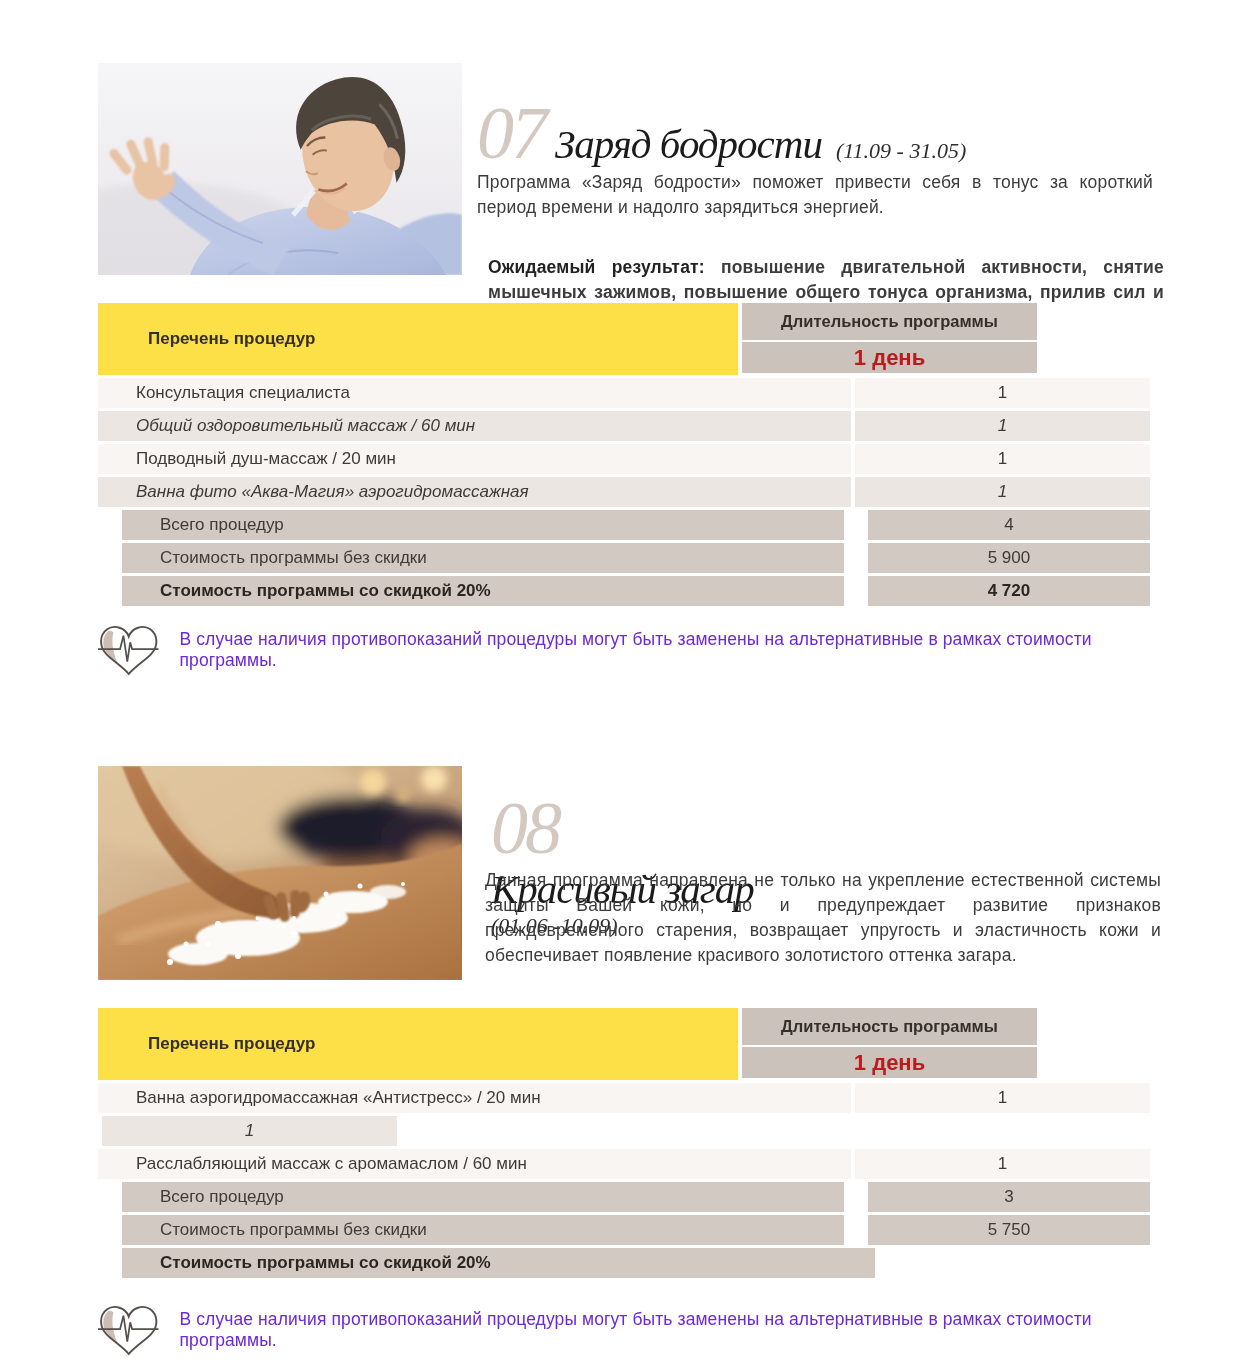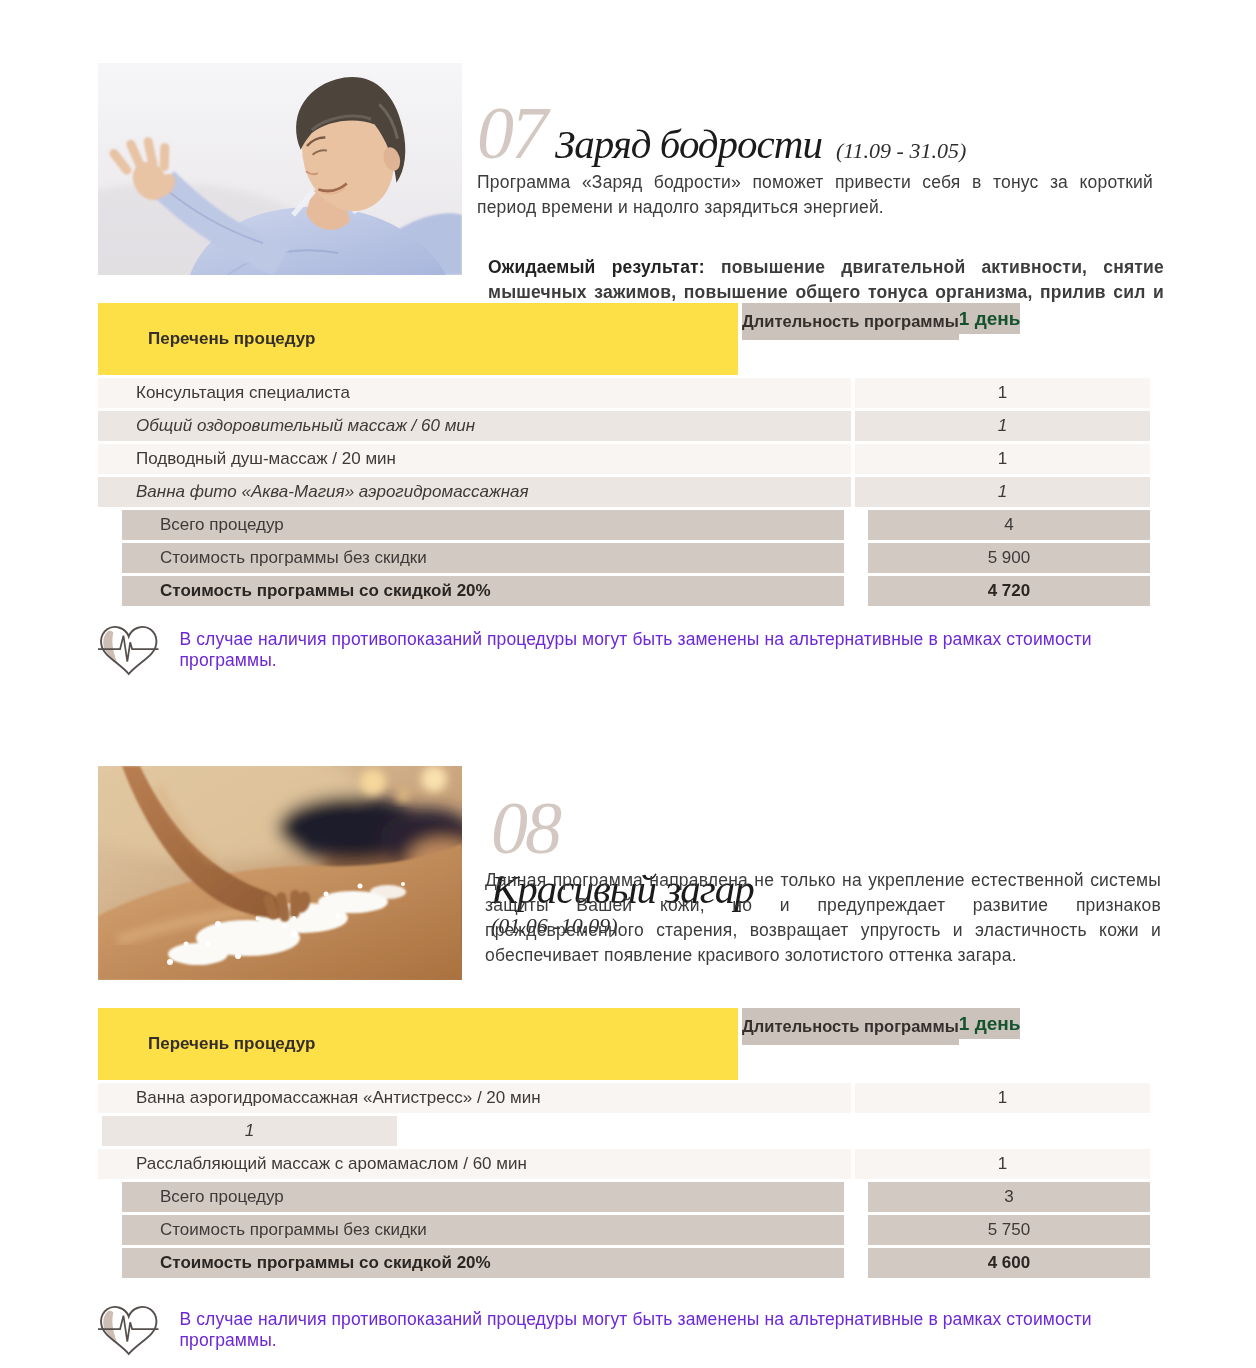--- a/index.html
+++ b/index.html
@@ -30,28 +30,28 @@
     font-size:17.5px;line-height:25px;text-align:justify;color:#3c3c3c;letter-spacing:.2px;
   }
   .para b{color:#222;}
   
   .ptable{width:1052px;}
   .thead{display:flex;height:72px;}
   .hc1{
     width:640px;background:#fde047;display:flex;align-items:center;
     padding-left:50px;box-sizing:border-box;font-weight:bold;font-size:17px;color:#352f2b;
   }
-  .hc2{width:295px;margin-left:4px;display:flex;flex-direction:row;}
+  .hc2{width:295px;margin-left:4px;display:flex;flex-direction:column;}
   .hc2-top{
     height:39px;background:#ccc2bc;border-bottom:2px solid #fff;box-sizing:border-box;
     display:flex;align-items:center;justify-content:center;font-weight:bold;font-size:16.5px;color:#352f2b;
   }
   .hc2-bot{
     height:31px;background:#ccc2bc;display:flex;align-items:center;justify-content:center;
-    font-weight:bold;font-size:19px;color:#14532d;
+    font-weight:bold;font-size:22px;color:#b91c1c;
   }
   .trow{display:flex;height:30px;margin-top:3px;}
   .trow .c1{
     width:753px;padding-left:38px;box-sizing:border-box;display:flex;align-items:center;
     font-size:17px;color:#3f3a37;
   }
   .trow .c2{
     width:295px;margin-left:4px;display:flex;align-items:center;justify-content:center;
     font-size:17px;color:#3f3a37;
   }
@@ -288,21 +288,20 @@
   <div class="trow row-total">
     <div class="c1">Всего процедур</div>
     <div class="c2">3</div>
   </div>
   <div class="trow row-total">
     <div class="c1">Стоимость программы без скидки</div>
     <div class="c2">5 750</div>
   </div>
   <div class="trow row-total row-bold">
     <div class="c1">Стоимость программы со скидкой 20%</div>
-    <div class="c2">4 600</div>
   </div>
 </div>
 
 <div class="abs note" style="left:98px;top:1300px;width:1056px;height:60px;">
   <svg width="64" height="58" viewBox="0 0 64 58">
     <path d="M11,9 C5.5,13.5 4,21 7,28 C10,34.5 16.5,40 21,43.5 C16,34 13.5,21 16,10.5 C14.3,9.3 12.6,8.8 11,9 Z" fill="#cdbeb3"></path>
     <path d="M32,15 C29,6 17,2 9.5,7.5 C1.5,13.5 1,25 8.5,33 C15,40 26,46.5 32,54 C38,46.5 49,40 55.5,33 C63,25 62.5,13.5 54.5,7.5 C47,2 35,6 32,15 Z" fill="none" stroke="#55504d" stroke-width="2"></path>
     <polyline points="0,28 19,28 23,28 26.5,14 30.5,41 33.5,21 35.5,28 46,28 63,28" fill="none" stroke="#55504d" stroke-width="1.8"></polyline>
   </svg>
   <span class="note-text">В случае наличия противопоказаний процедуры могут быть заменены на альтернативные в рамках стоимости программы.</span>

